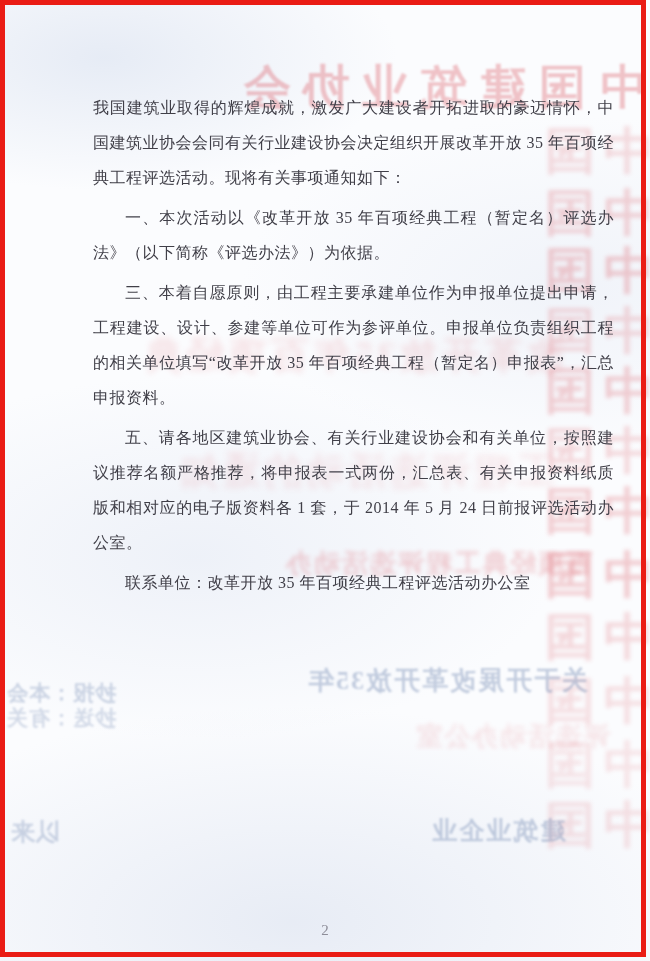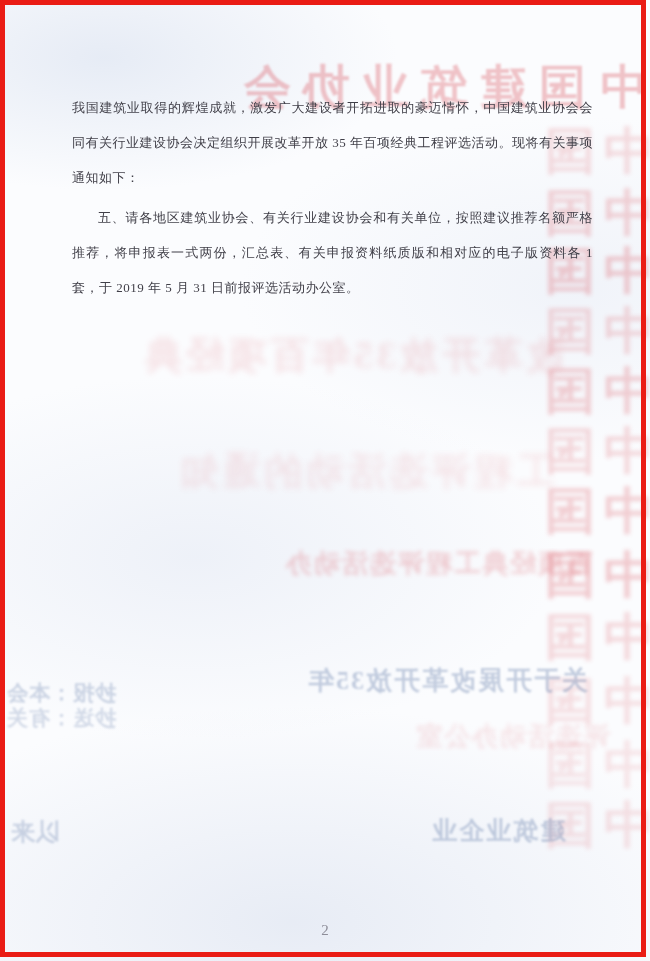--- a/index.html
+++ b/index.html
@@ -31,24 +31,24 @@
   .wm{
     position:absolute;
     transform:scaleX(-1);
     white-space:nowrap;
     font-weight:700;
     pointer-events:none;
     line-height:1;
   }
   .doc-body{
     position:absolute;
-    left:72px;top:90px;
+    left:93px;top:90px;
     width:521px;
     z-index:2;
-    font-size:13px;
+    font-size:16px;
     line-height:35px;
     letter-spacing:.5px;
     color:#403f48;
     text-align:justify;
   }
   .para{margin:0 0 5px 0;}
   .para.indent{text-indent:2em;}
   .page-number{
     position:absolute;
     left:0;right:0;bottom:22px;
@@ -82,16 +82,19 @@
       <span class="wm" style="top: 724px; right: 40px; font-size: 26px; letter-spacing: 2px; opacity: 0.15; filter: blur(2px); color: rgb(217, 84, 94);">评选活动办公室</span>
       <span class="wm" style="top: 668px; right: 62px; font-size: 26px; letter-spacing: 2px; opacity: 0.45; filter: blur(1px); color: rgb(125, 146, 184);">关于开展改革开放35年</span>
       <span class="wm" style="top: 818px; right: 85px; font-size: 25px; letter-spacing: 2px; opacity: 0.45; filter: blur(1px); color: rgb(125, 146, 184);">建筑业企业</span>
       <span class="wm" style="top: 683px; left: 6px; font-size: 21px; letter-spacing: 1px; opacity: 0.38; filter: blur(1px); color: rgb(125, 146, 184);">抄报：本会</span>
       <span class="wm" style="top: 708px; left: 6px; font-size: 21px; letter-spacing: 1px; opacity: 0.32; filter: blur(1px); color: rgb(125, 146, 184);">抄送：有关</span>
       <span class="wm" style="top: 820px; left: 10px; font-size: 24px; letter-spacing: 1px; opacity: 0.38; filter: blur(1px); color: rgb(125, 146, 184);">以来</span>
     </div>
   <div class="border-frame" style="border-color: rgb(234, 28, 21);"></div>
   <div class="doc-body" style="color: rgb(64, 63, 72);">
       <p class="para">我国建筑业取得的辉煌成就，激发广大建设者开拓进取的豪迈情怀，中国建筑业协会会同有关行业建设协会决定组织开展改革开放 35 年百项经典工程评选活动。现将有关事项通知如下：</p>
-      <p class="para indent">五、请各地区建筑业协会、有关行业建设协会和有关单位，按照建议推荐名额严格推荐，将申报表一式两份，汇总表、有关申报资料纸质版和相对应的电子版资料各 1 套，于 2019 年 5 月 31 日前报评选活动办公室。</p>
+      <p class="para indent">一、本次活动以《改革开放 35 年百项经典工程（暂定名）评选办法》（以下简称《评选办法》）为依据。</p>
+      <p class="para indent">三、本着自愿原则，由工程主要承建单位作为申报单位提出申请，工程建设、设计、参建等单位可作为参评单位。申报单位负责组织工程的相关单位填写“改革开放 35 年百项经典工程（暂定名）申报表”，汇总申报资料。</p>
+      <p class="para indent">五、请各地区建筑业协会、有关行业建设协会和有关单位，按照建议推荐名额严格推荐，将申报表一式两份，汇总表、有关申报资料纸质版和相对应的电子版资料各 1 套，于 2014 年 5 月 24 日前报评选活动办公室。</p>
+      <p class="para indent">联系单位：改革开放 35 年百项经典工程评选活动办公室</p>
     </div>
   <div class="page-number">2</div>
 </div>
 
 </body></html>

